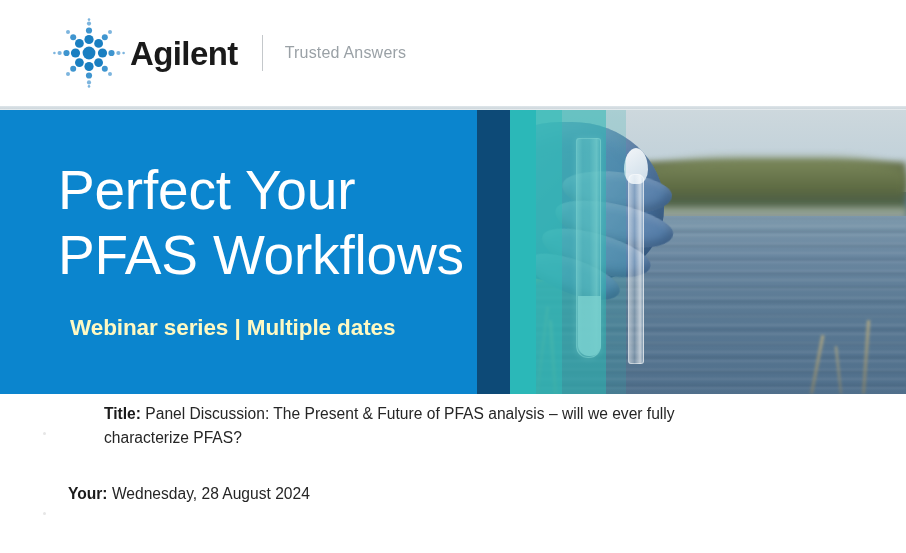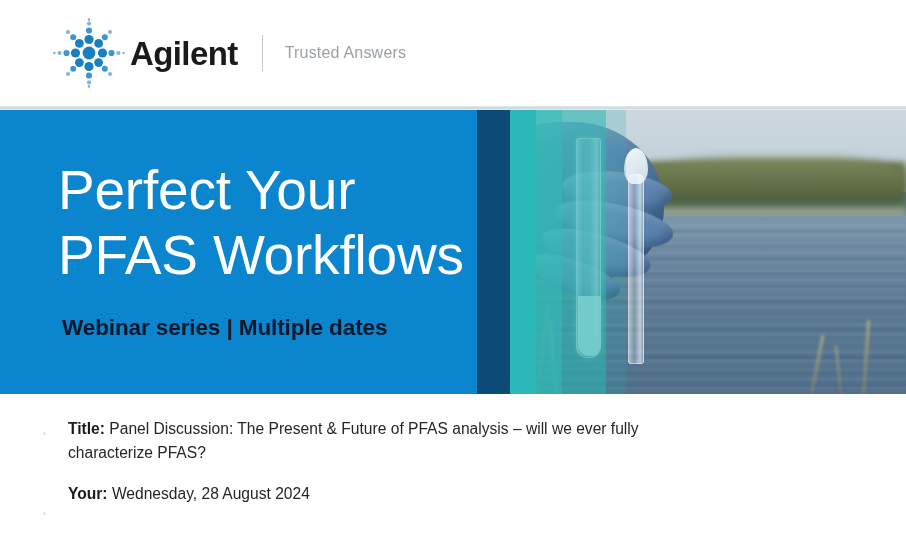--- a/index.html
+++ b/index.html
@@ -251,22 +251,22 @@
     color: #ffffff;
     font-family: "Liberation Sans", sans-serif;
     font-size: 55px;
     font-weight: 300;
     line-height: 1.18;
     letter-spacing: -0.2px;
     white-space: pre-line;
   }
   .hero-sub {
     position: absolute;
-    left: 4px; top: 205px;
-    color: #0f172a;
+    left: 12px; top: 205px;
+    color: #fef9c3;
     font-family: "Liberation Sans", sans-serif;
     font-size: 22.5px;
     font-weight: bold;
     letter-spacing: -0.1px;
   }
 
   
   .body-block {
     position: absolute;
     left: 0; top: 394px;
@@ -280,21 +280,21 @@
     width: 600px;
     color: #262626;
     font-family: "Liberation Sans", sans-serif;
     font-size: 15.6px;
     line-height: 1.52;
   }
   .body-line b {
     font-weight: bold;
     color: #1b1b1b;
   }
-  .line-title { top: 23px; }
+  .line-title { top: 8px; margin-left: 36px; }
   .line-date  { top: 88px; }
   .line-time  { top: 128px; }
 
   .dust {
     position: absolute;
     width: 3px; height: 3px;
     background: #e6e6e6;
     border-radius: 50%;
   }
 </style>

